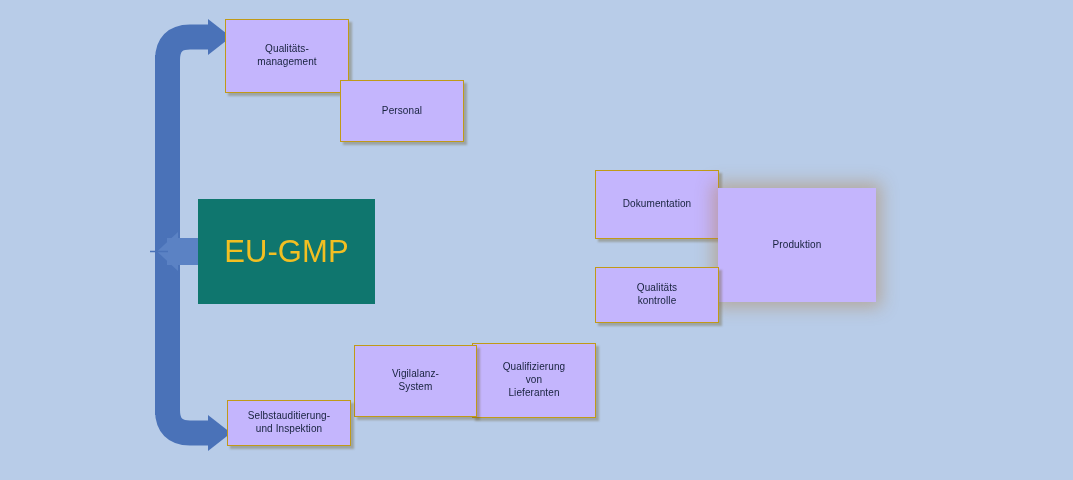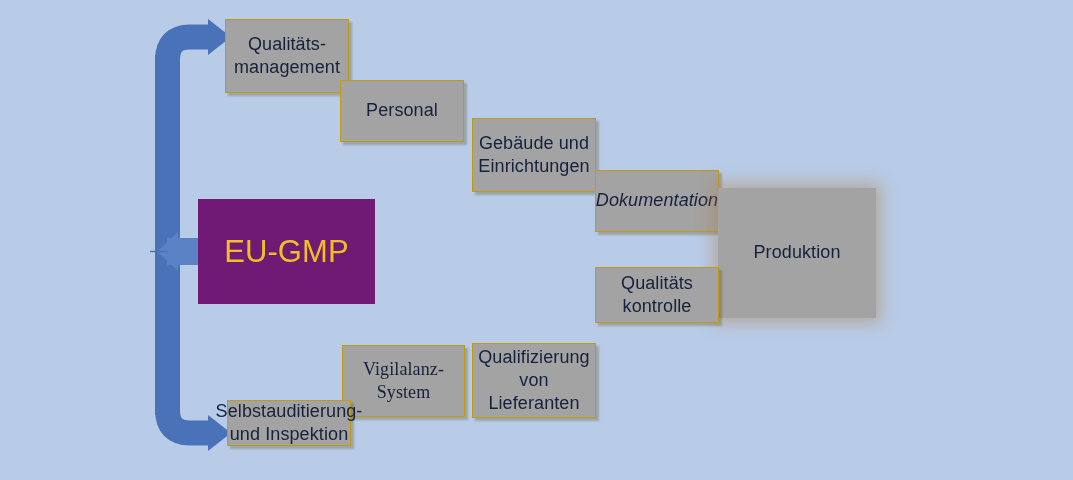--- a/index.html
+++ b/index.html
@@ -24,32 +24,32 @@
     box-sizing: border-box;
     display: flex;
     align-items: center;
     justify-content: center;
     text-align: center;
     line-height: 1.28;
     white-space: pre-line;
     letter-spacing: 0.1px;
   }
   .node.step {
-    background: #a3a3a3;
+    background: #c4b5fd;
     border: 1.5px solid #c09a17;
     color: #16213c;
-    font-size: 18px;
+    font-size: 10px;
     box-shadow: 3px 3px 2px rgba(90, 70, 10, 0.30);
   }
   .node.step.soft {
     border: none;
     box-shadow: 0 0 16px 5px rgba(176, 124, 66, 0.45);
   }
   .node.core {
-    background: #701a75;
+    background: #0f766e;
     color: #f2bf22;
     font-size: 31px;
     border: none;
     box-shadow: none;
   }
   #connector-layer {
     position: absolute;
     left: 0;
     top: 0;
     width: 1073px;
@@ -79,33 +79,31 @@
     </g>
   </svg>
 
   <div class="node core" style="left:198px; top:199px; width:177px; height:105px;">EU-GMP</div>
 
   <div class="node step" style="left:225px; top:19px; width:124px; height:74px;">Qualitäts-
 management</div>
 
   <div class="node step" style="left:340px; top:80px; width:124px; height:62px;">Personal</div>
 
-  <div class="node step" style="left:472px; top:118px; width:124px; height:74px;">Gebäude und
-Einrichtungen</div>
 
-  <div class="node step" style="left:595px; top:170px; width:124px; height:62px;font-style:italic;">Dokumentation</div>
+  <div class="node step" style="left:595px; top:170px; width:124px; height:69px;">Dokumentation</div>
 
-  <div class="node step soft" style="left:718px; top:188px; width:158px; height:130px;">Produktion</div>
+  <div class="node step soft" style="left:718px; top:188px; width:158px; height:114px;">Produktion</div>
 
   <div class="node step" style="left:595px; top:267px; width:124px; height:56px;">Qualitäts
 kontrolle</div>
 
   <div class="node step" style="left:472px; top:306px; width:124px; height:75px;margin-top:37px;">Qualifizierung
 von
 Lieferanten</div>
 
-  <div class="node step" style="left:342px; top:345px; width:123px; height:72px;font-family:Liberation Serif, serif;">Vigilalanz-
+  <div class="node step" style="left:354px; top:345px; width:123px; height:72px;">Vigilalanz-
 System</div>
 
   <div class="node step" style="left:227px; top:400px; width:124px; height:46px;">Selbstauditierung-
 und Inspektion</div>
 
 </div>
 
 </body></html>

